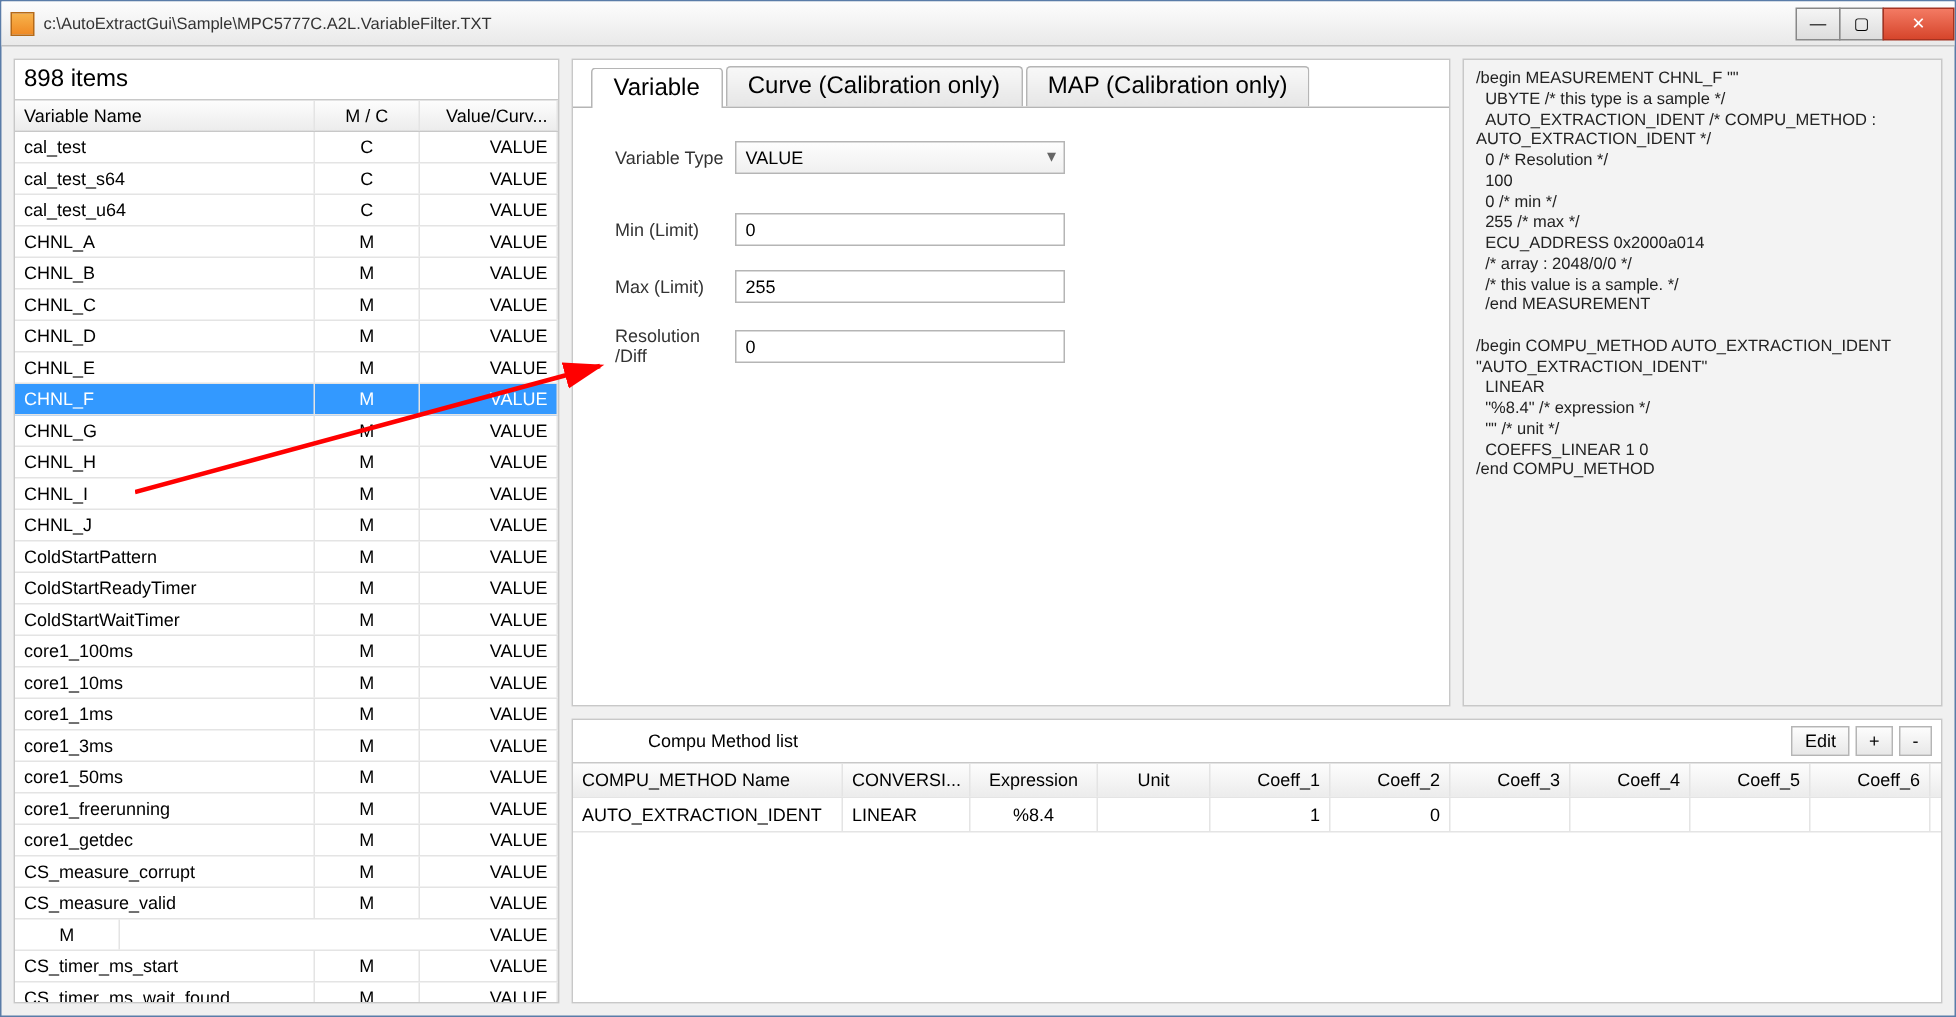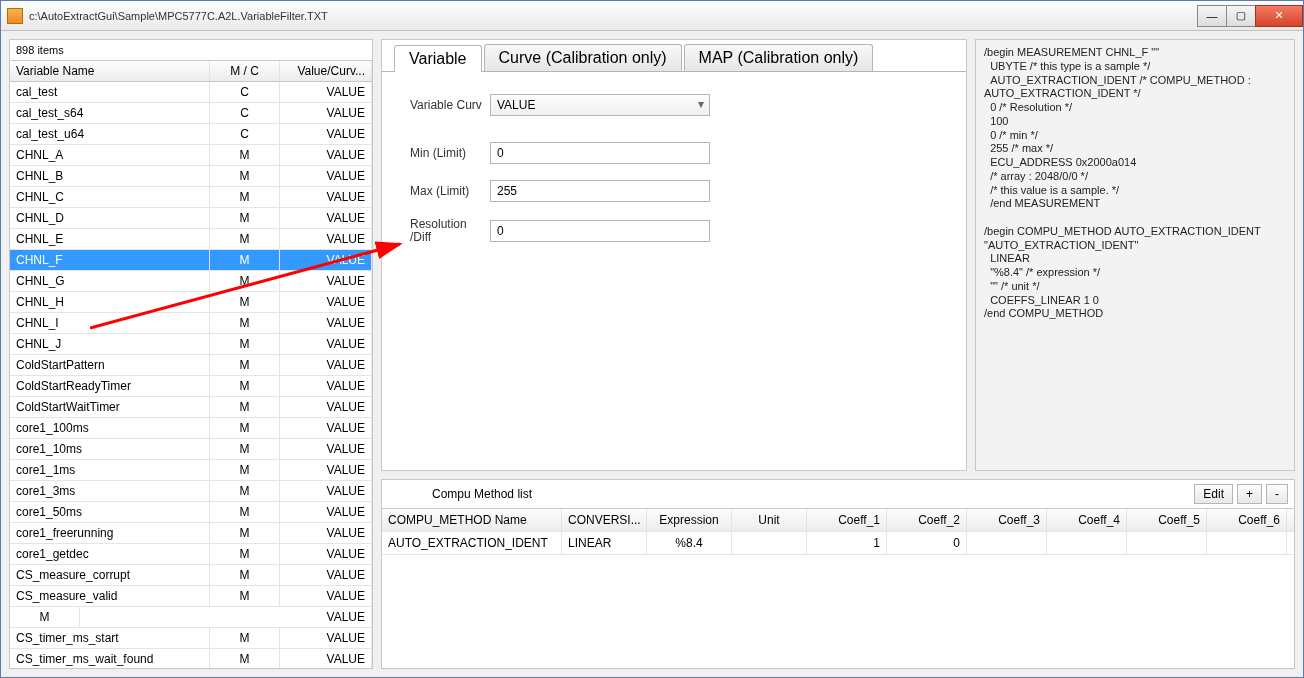--- a/index.html
+++ b/index.html
@@ -52,21 +52,21 @@
 
 .left {
   width: 364px;
   display: flex;
   flex-direction: column;
   background: #fff;
   border: 1px solid #c8c8c8;
 }
 .items-count {
   padding: 4px 6px;
-  font-size: 11px;
+  font-size: 16px;
 }
 .grid-header, .grid-row {
   display: flex;
   border-bottom: 1px solid #e4e4e4;
 }
 .grid-header {
   background: linear-gradient(#fdfdfd,#ececec);
   border-top: 1px solid #c8c8c8;
   border-bottom: 1px solid #c8c8c8;
 }
@@ -361,21 +361,21 @@
     <div class="right">
       <div class="upper">
         <div class="tabs-panel">
           <div class="tabs-strip">
             <div class="tab active">Variable</div>
             <div class="tab">Curve (Calibration only)</div>
             <div class="tab">MAP (Calibration only)</div>
           </div>
           <div class="tab-body">
             <div class="form-row">
-              <div class="form-label">Variable Curv</div>
+              <div class="form-label">Variable Type</div>
               <div class="select-wrap">
                 <input class="select" readonly="" value="VALUE" style="">
               </div>
             </div>
             <div style="height:10px"></div>
             <div class="form-row">
               <div class="form-label">Min (Limit)</div>
               <input class="tinput" value="0" style="">
             </div>
             <div class="form-row">

